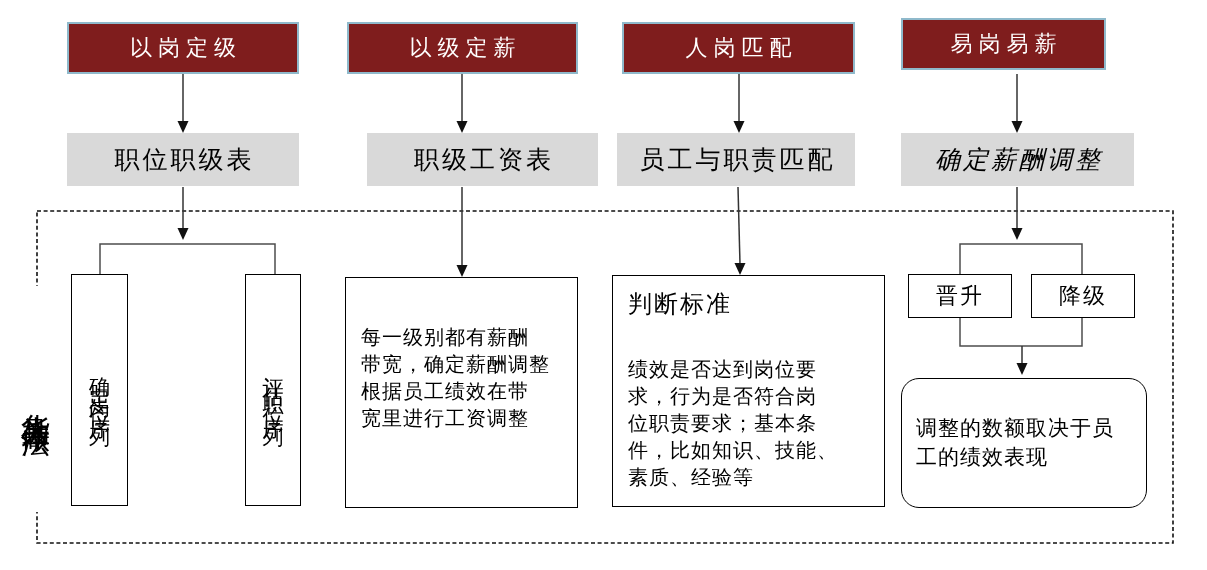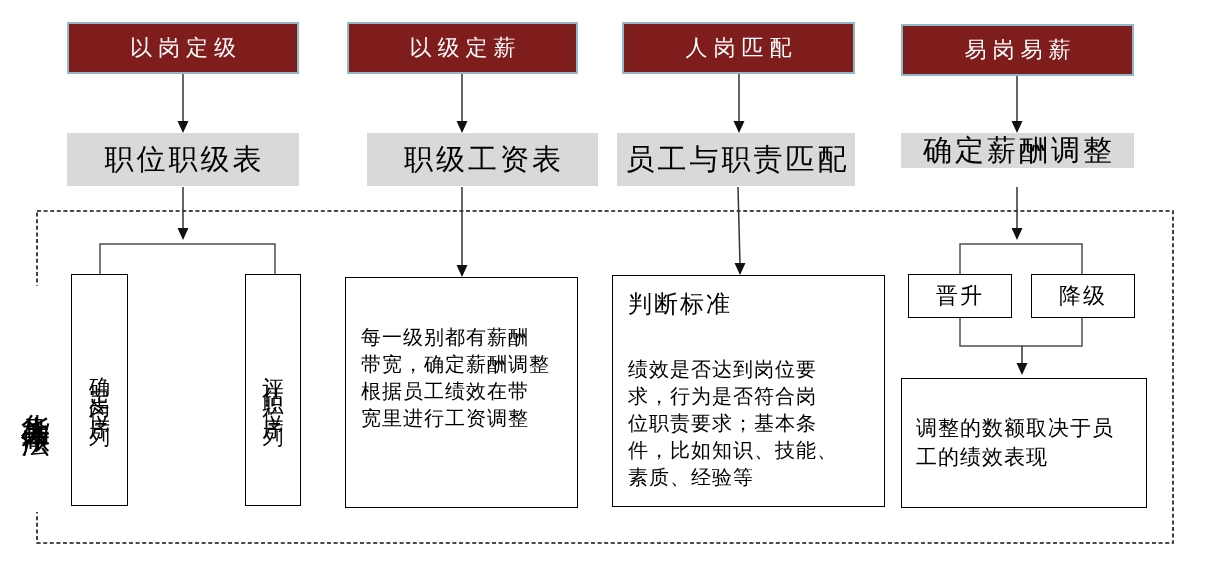--- a/index.html
+++ b/index.html
@@ -23,21 +23,21 @@
     background: #7f1d1d;
     border: 2px solid #8FB9CB;
     color: #ffffff;
     display: flex; align-items: center; justify-content: center;
     font-size: 22px; letter-spacing: 6px; text-indent: 6px;
   }
   .gray-box {
     background: #D9D9D9;
     color: #000000;
     display: flex; align-items: center; justify-content: center;
-    font-size: 29px; letter-spacing: 3px; text-indent: 3px;
+    font-size: 25px; letter-spacing: 3px; text-indent: 3px;
   }
   .outline-box {
     background: #ffffff;
     border: 1.5px solid #000000;
   }
   .vert-box {
     display: flex; align-items: center; justify-content: center;
     writing-mode: vertical-rl; text-orientation: upright;
     font-size: 21px; letter-spacing: 10px;
   }
@@ -123,26 +123,26 @@
     <path class="bracket" d="M960 318 L960 346 L1082 346 L1082 318"></path>
     <g>
       <line class="arrow-line" x1="1022" y1="346" x2="1022" y2="364"></line>
         <path class="arrow-head" d="M1016.5 363 L1027.5 363 L1022 375 Z"></path>
     </g>
   </svg>
 
   <div class="box teal-box" style="left:67px; top:22px; width:232px; height:52px;">以岗定级</div>
   <div class="box teal-box" style="left:347px; top:22px; width:231px; height:52px;">以级定薪</div>
   <div class="box teal-box" style="left:622px; top:22px; width:233px; height:52px;">人岗匹配</div>
-  <div class="box teal-box" style="left:901px; top:24px; width:233px; height:52px;">易岗易薪</div>
+  <div class="box teal-box" style="left:901px; top:18px; width:205px; height:52px;">易岗易薪</div>
 
   <div class="box gray-box" style="left:67px; top:133px; width:232px; height:53px;">职位职级表</div>
   <div class="box gray-box" style="left:367px; top:133px; width:231px; height:53px;">职级工资表</div>
   <div class="box gray-box" style="left:617px; top:133px; width:238px; height:53px;">员工与职责匹配</div>
-  <div class="box gray-box" style="left:901px; top:133px; width:233px; height:35px;">确定薪酬调整</div>
+  <div class="box gray-box" style="left:901px; top:133px; width:233px; height:53px;font-style:italic;">确定薪酬调整</div>
 
   <div class="box outline-box vert-box" style="left:71px; top:274px; width:57px; height:232px;">确定岗位序列</div>
   <div class="box outline-box vert-box" style="left:245px; top:274px; width:56px; height:232px;">评估职位序列</div>
 
   <div class="box outline-box content-box" style="left:345px; top:277px; width:233px; height:231px;">
     <div class="box-body">每一级别都有薪酬
 带宽，确定薪酬调整
 根据员工绩效在带
 宽里进行工资调整</div>
   </div>
@@ -152,18 +152,18 @@
     <div class="box-body">绩效是否达到岗位要
 求，行为是否符合岗
 位职责要求；基本条
 件，比如知识、技能、
 素质、经验等</div>
   </div>
 
   <div class="box outline-box small-box" style="left:908px; top:274px; width:104px; height:44px;">晋升</div>
   <div class="box outline-box small-box" style="left:1031px; top:274px; width:104px; height:44px;">降级</div>
 
-  <div class="box outline-box result-box" style="left:901px; top:378px; width:246px; height:130px;">调整的数额取决于员
+  <div class="box outline-box result-box" style="left:901px; top:378px; width:246px; height:130px;border-radius:18px;">调整的数额取决于员
 工的绩效表现</div>
 
   <div class="side-label">华为具体做法</div>
 
 </div>
 
 </body></html>

